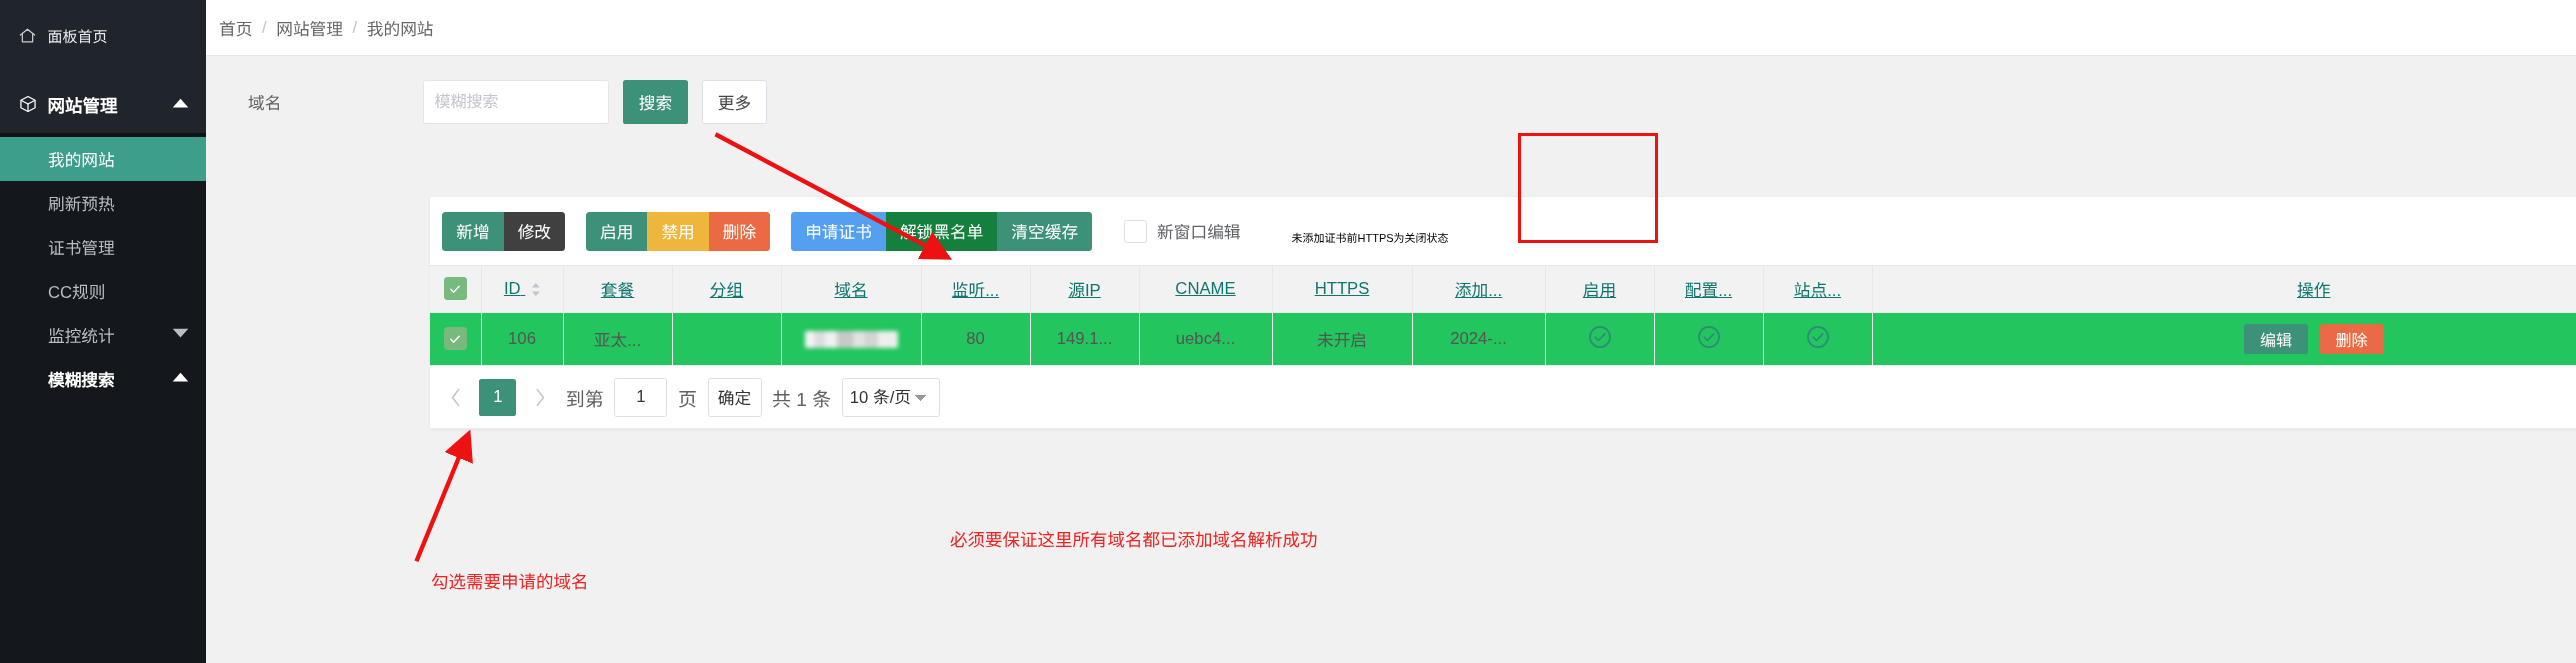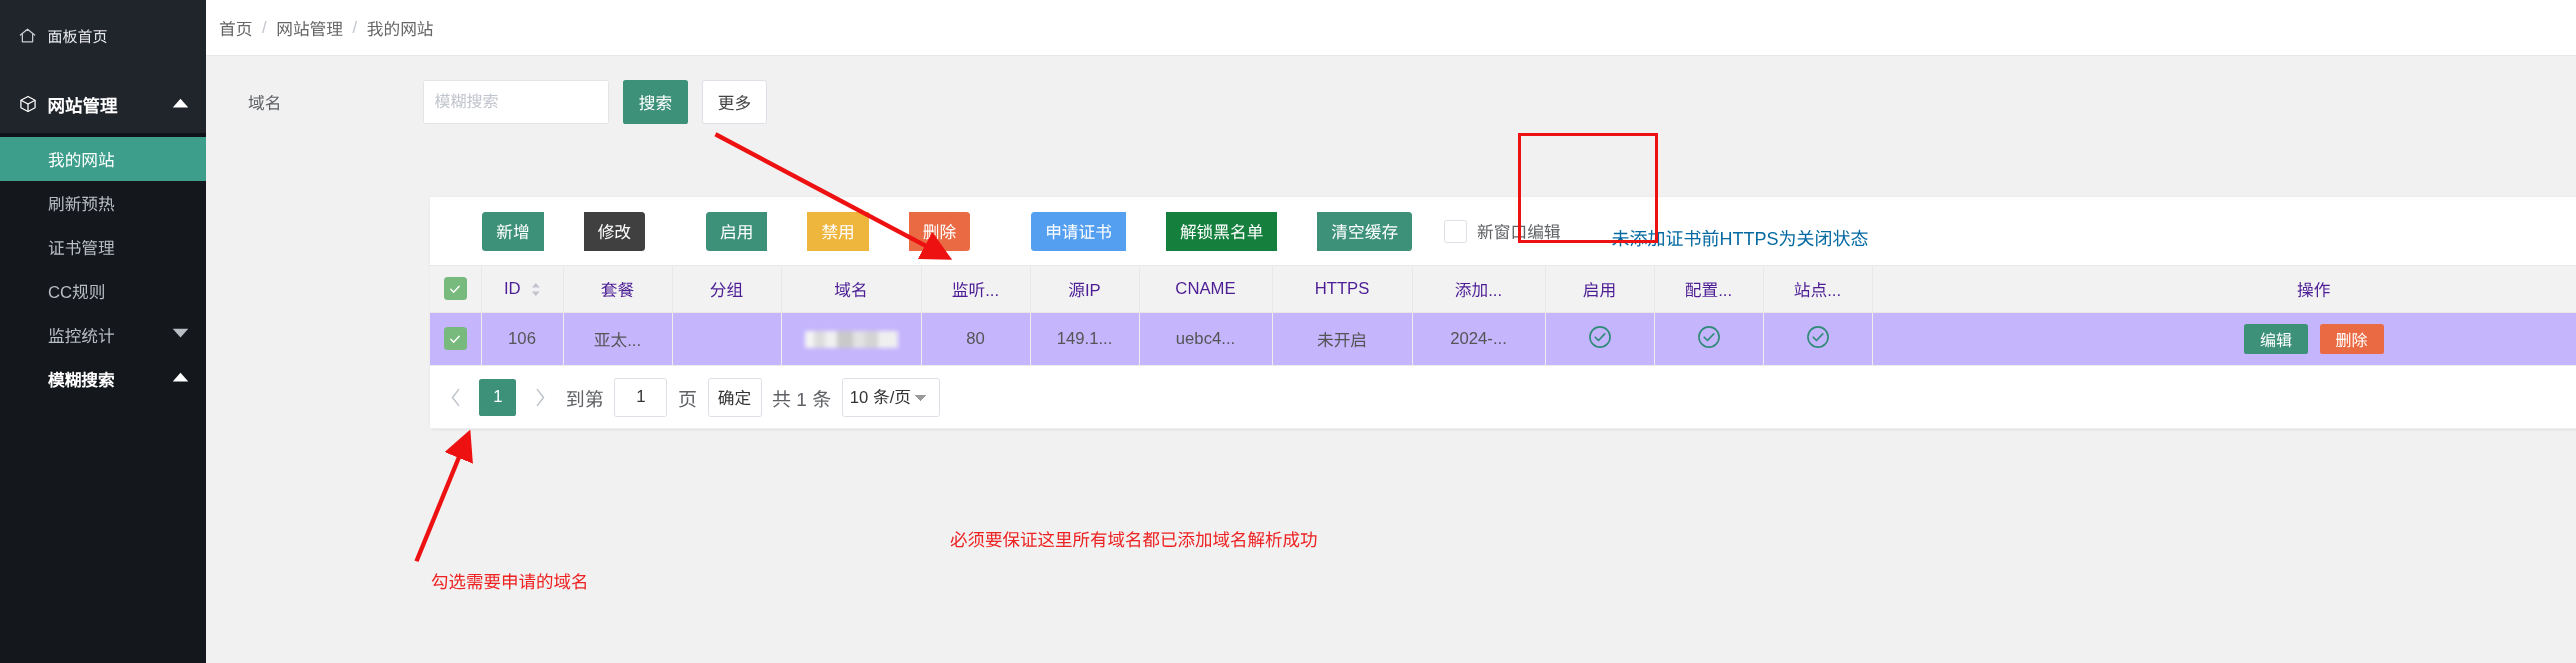--- a/index.html
+++ b/index.html
@@ -126,58 +126,57 @@
     background: #fff;
   }
   .btn-group { display: flex; margin-right: 21px; }
   .tb {
     height: 39px; padding: 0 14px;
     border: none; color: #fff;
     font-size: 16.7px; cursor: pointer;
     display: flex; align-items: center; justify-content: center;
     font-family: inherit;
     border-radius: 0;
-    margin-left: 40px;
   }
   .btn-group .tb:first-child { border-radius: 3.5px 0 0 3.5px; }
   .btn-group .tb:last-child  { border-radius: 0 3.5px 3.5px 0; }
   .btn-group .tb:only-child  { border-radius: 3.5px; }
   .chk-wrap { display: flex; align-items: center; margin-left: 10.5px; }
   .chk-box {
     width: 23px; height: 23px;
     border: 0.9px solid #dcdfe6; background: #fff;
     border-radius: 2.6px; cursor: pointer;
   }
   .chk-label { font-size: 16.7px; color: #606266; margin-left: 10.5px; }
   .note-inline {
-    font-size: 18px; color: #0369a1;
+    font-size: 11px; color: #000000;
     margin-left: 51px; white-space: nowrap; margin-top: 12px;
   }
 
   
   table.grid { width: 100%; border-collapse: collapse; table-layout: fixed; }
   table.grid th {
     background: #f2f2f2;
     height: 47px;
-    font-size: 16.7px; font-weight: normal; color: #4c1d95;
+    font-size: 16.7px; font-weight: normal; color: #0f766e;
     border-right: 0.9px solid #e8e8e8;
     border-top: 0.9px solid #e8e8e8;
     border-bottom: 0.9px solid #e8e8e8;
     text-align: center;
     padding: 0 5.3px;
-    overflow: hidden; white-space: nowrap;
+    overflow: hidden; white-space: nowrap; text-decoration: underline;
   }
   table.grid td {
     height: 53px;
     font-size: 16.7px; color: #555;
     border-right: 0.9px solid #ededed;
     border-bottom: 0.9px solid #ededed;
     text-align: center;
     padding: 0 5.3px;
-    background: #c4b5fd;
+    background: #22c55e;
     overflow: hidden; white-space: nowrap;
   }
   table.grid th:last-child, table.grid td:last-child { border-right: none; }
   .sortico { display: inline-flex; flex-direction: column; margin-left: 5.3px; vertical-align: middle; }
   .chk-green {
     width: 23px; height: 23px; border-radius: 3.5px;
     background: #78b97e; display: inline-flex;
     align-items: center; justify-content: center;
     cursor: pointer;
   }

